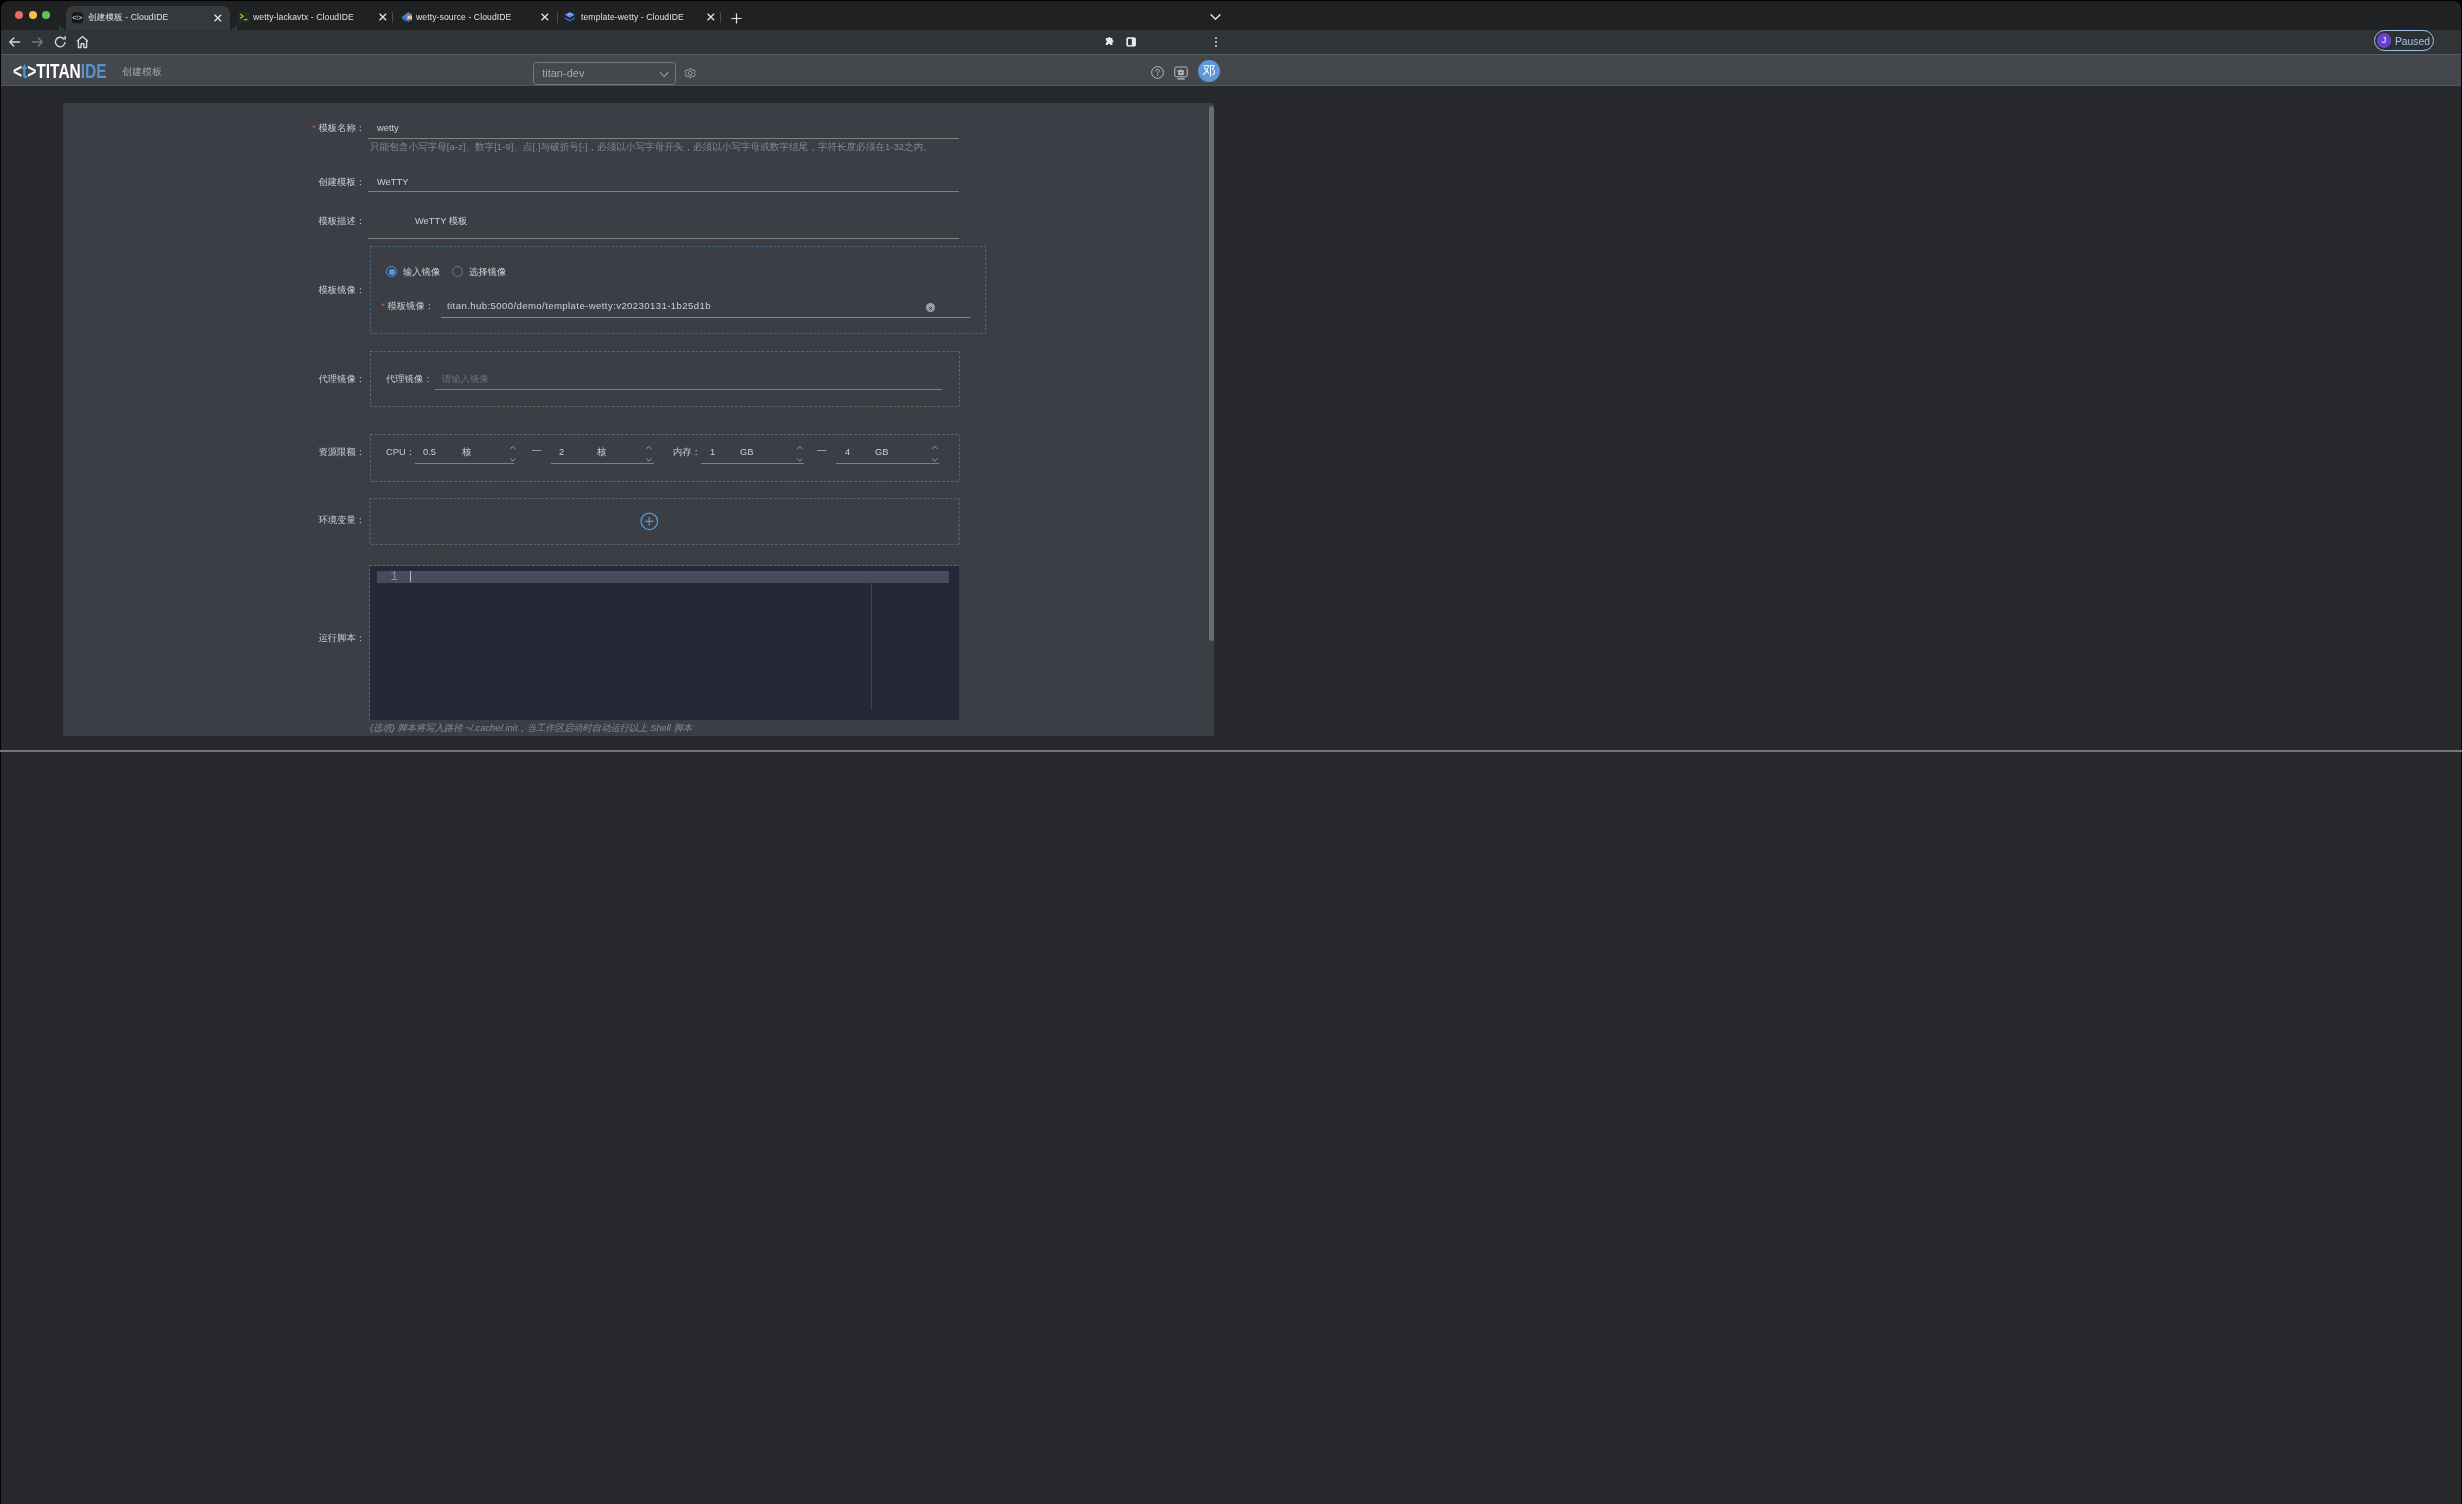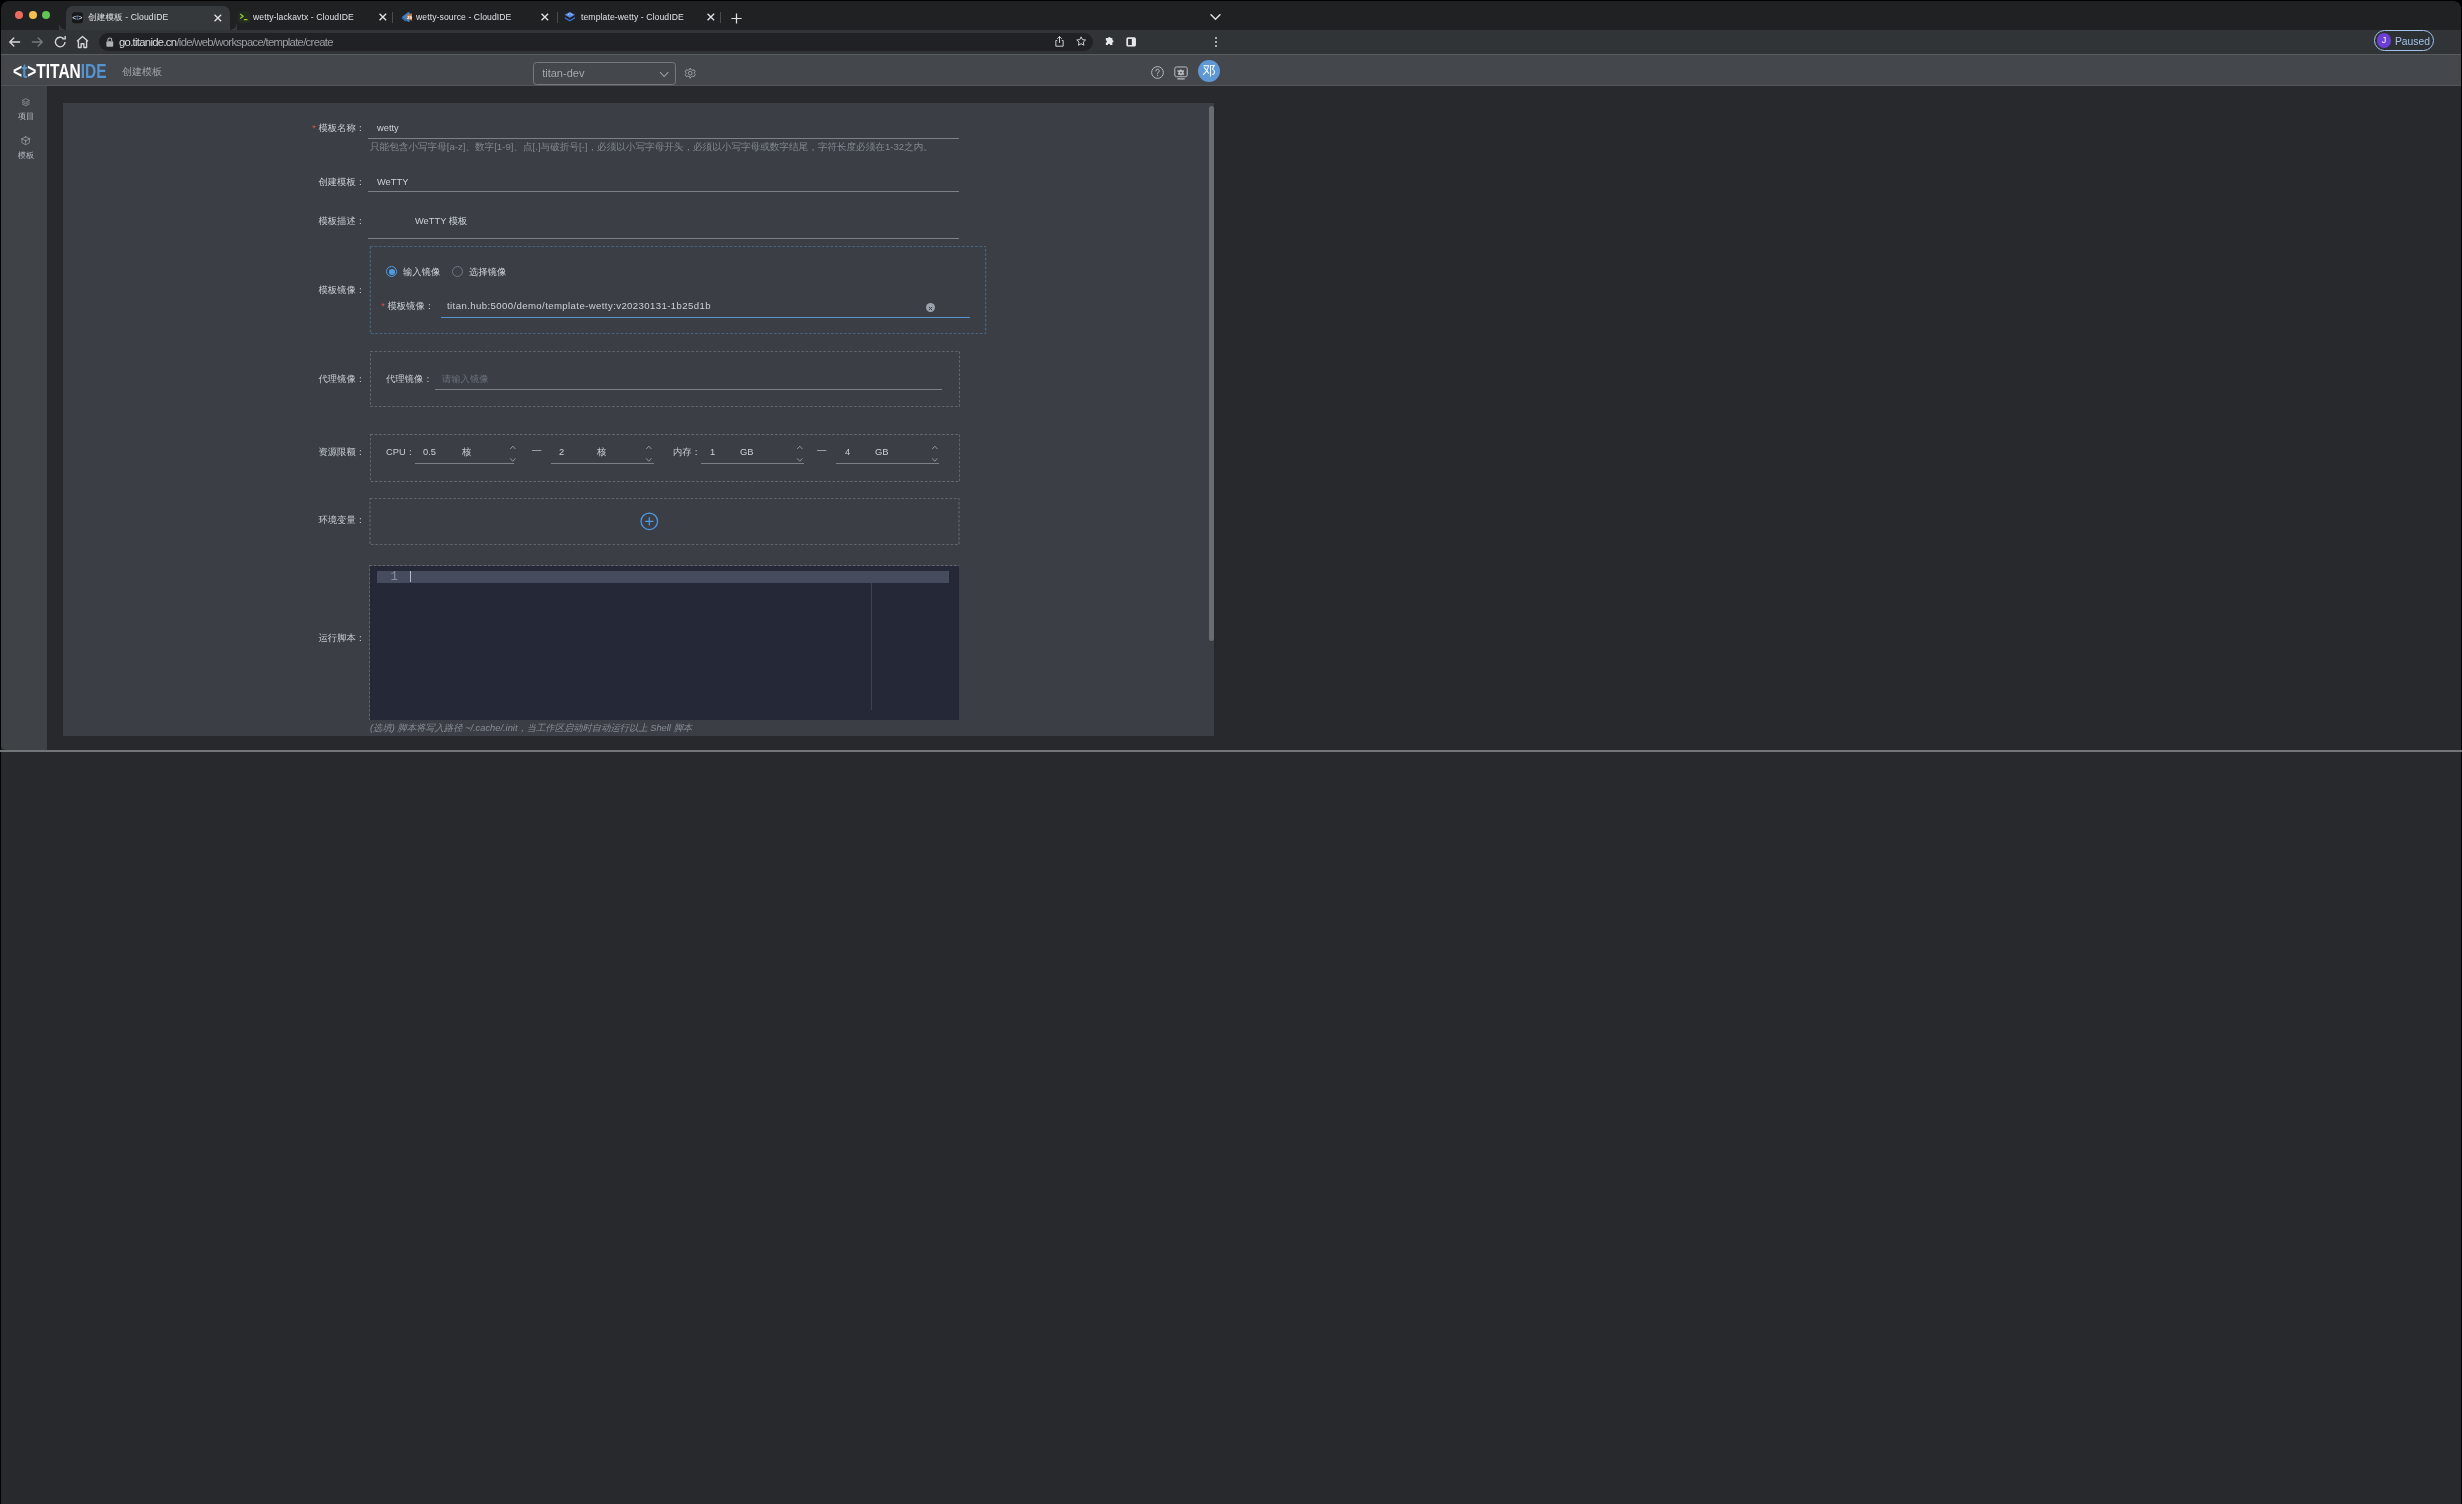--- a/index.html
+++ b/index.html
@@ -129,37 +129,20 @@
       </svg>
 
     <svg class="tbicon" style="left:53px; width:14.4px; height:14.4px;" viewBox="0 0 21 21" fill="none" stroke="#d3d5d8" stroke-width="2">
         <path d="M17.5 10.5 a7 7 0 1 1 -2.05-4.95"></path>
         <path d="M17.8 1.8 V6 H13.6" fill="none"></path>
       </svg>
 
     <svg class="tbicon" style="left:75px; width:15px; height:15px;" viewBox="0 0 22 22" fill="none" stroke="#d3d5d8" stroke-width="2" stroke-linejoin="round">
         <path d="M3 10 L11 3 L19 10 M5 9 V19 H9 V13.5 H13 V19 H17 V9"></path>
       </svg>
-    <div id="urlpill">
-      <div id="urltext">go.titanide.cn<span>/ide/web/workspace/template/create</span></div>
-
-      <svg class="abs" style="left:5.8px; top:4.1px; width:9.6px; height:10.3px;" viewBox="0 0 14 15">
-          <rect x="2" y="6.2" width="10" height="8" rx="1.4" fill="#aeb1b5"></rect>
-          <path d="M4.2 6 V4.2 a2.8 2.8 0 0 1 5.6 0 V6" fill="none" stroke="#aeb1b5" stroke-width="1.6"></path>
-        </svg>
-
-      <svg class="abs" style="right:29px; top:3.4px; width:9px; height:11px;" viewBox="0 0 13 16" fill="none" stroke="#d3d5d8" stroke-width="1.4" stroke-linecap="round" stroke-linejoin="round">
-          <path d="M2.6 6.5 H1.2 V14.8 H11.8 V6.5 H10.4"></path>
-          <path d="M6.5 1 V9.5 M3.5 3.8 L6.5 0.8 L9.5 3.8"></path>
-        </svg>
-
-      <svg class="abs" style="right:6.5px; top:3.8px; width:10.3px; height:10.3px;" viewBox="0 0 17 17" fill="none" stroke="#d3d5d8" stroke-width="1.6" stroke-linejoin="round">
-          <path d="M8.5 1.4 L10.7 6 L15.8 6.6 L12 10.1 L13 15.2 L8.5 12.7 L4 15.2 L5 10.1 L1.2 6.6 L6.3 6 Z"></path>
-        </svg>
-    </div>
 
     <svg class="tbicon" style="left:1104px; width:11px; height:11px;" viewBox="0 0 21 21" fill="#e7e8ea">
         <path d="M8 3 a2.2 2.2 0 0 1 4.4 0 h3.6 v4 a2.2 2.2 0 0 1 0 4.4 v4.6 h-4.3 a2.2 2.2 0 0 0 -4.4 0 H3.5 v-4.2 a2.2 2.2 0 0 0 0 -4.4 V3 Z"></path>
       </svg>
 
     <svg class="tbicon" style="left:1126px; width:10.3px; height:10.3px;" viewBox="0 0 15 15">
         <rect x="0.5" y="0.5" width="14" height="14" rx="2.5" fill="#e7e8ea"></rect>
         <rect x="3" y="3" width="5.5" height="9" fill="#313437"></rect>
       </svg>
     <div id="profile">
@@ -201,41 +184,20 @@
         <g fill="#b9bec4" stroke="none">
           <path d="M10.5 4.2 l.7 1.5 a3.2 3.2 0 0 1 1.5.62 l1.6-.5 1 1.75 -1.15 1.13 a3.2 3.2 0 0 1 0 1.6 l1.15 1.13 -1 1.75 -1.6-.5 a3.2 3.2 0 0 1 -1.5.62 l-.7 1.5 -.7-1.5 a3.2 3.2 0 0 1 -1.5-.62 l-1.6.5 -1-1.75 1.15-1.13 a3.2 3.2 0 0 1 0-1.6 L4.7 7.57 l1-1.75 1.6.5 a3.2 3.2 0 0 1 1.5-.62 Z"></path>
         </g>
         <circle cx="10.5" cy="9.5" r="1.3" fill="#43474b" stroke="none"></circle>
       </svg>
 
     <div class="abs" style="left:1198px; top:4.8px; width:22px; height:22px; border-radius:50%; background:#5e99d5; color:#fff; font-size:13px; text-align:center; line-height:22px;">邓</div>
   </div>
 
   <div id="page">
-    <div id="sidebar">
-      <div class="sbitem" style="top:11.3px;">
-        <svg style="width:9.6px;height:9px;" viewBox="0 0 27 26" fill="none" stroke="#b4b9bf" stroke-width="1.6" stroke-linejoin="round">
-            <path d="M13.5 2 L24 7.2 L13.5 12.4 L3 7.2 Z"></path>
-            <path d="M3.5 12.5 C6 14 10 15.8 13.5 17.4 C17 15.8 21 14 23.5 12.5" stroke-linecap="round"></path>
-            <path d="M3.5 17.5 C6 19 10 20.8 13.5 22.4 C17 20.8 21 19 23.5 17.5" stroke-linecap="round"></path>
-          </svg>
-        <div class="sblabel">项目</div>
-      </div>
-      <div class="sbitem" style="top:50px;">
-        <svg style="width:9.3px;height:9.6px;" viewBox="0 0 26 27" fill="none" stroke="#b4b9bf" stroke-width="1.6" stroke-linejoin="round">
-            <path d="M13 2.2 L23.5 7.8 V19.2 L13 24.8 L2.5 19.2 V7.8 Z"></path>
-            <path d="M2.8 8 L13 13.4 L23.2 8 M13 13.4 V24.5"></path>
-            <circle cx="13" cy="2.8" r="1.7" fill="#3f4348"></circle>
-            <circle cx="23.2" cy="8" r="1.7" fill="#3f4348"></circle>
-            <circle cx="2.8" cy="8" r="1.7" fill="#3f4348"></circle>
-            <circle cx="13" cy="13.4" r="1.7" fill="#3f4348"></circle>
-          </svg>
-        <div class="sblabel">模板</div>
-      </div>
-    </div>
     <div id="panel">
 
       <div class="flabel" style="right:849px; top:20px;"><span class="red">* </span>模板名称：</div>
       <div class="fval" style="left:314px; top:19.6px;">wetty</div>
       <div class="uline" style="left:305px; top:35px; width:591px;"></div>
       <div class="helper" style="left:307px; top:39px; font-size:9.6px;">只能包含小写字母[a-z]、数字[1-9]、点[.]与破折号[-]，必须以小写字母开头，必须以小写字母或数字结尾，字符长度必须在1-32之内。</div>
 
       <div class="flabel" style="right:849px; top:74px;">创建模板：</div>
       <div class="fval" style="left:314px; top:74px;">WeTTY</div>
       <div class="uline" style="left:305px; top:88px; width:591px;"></div>

